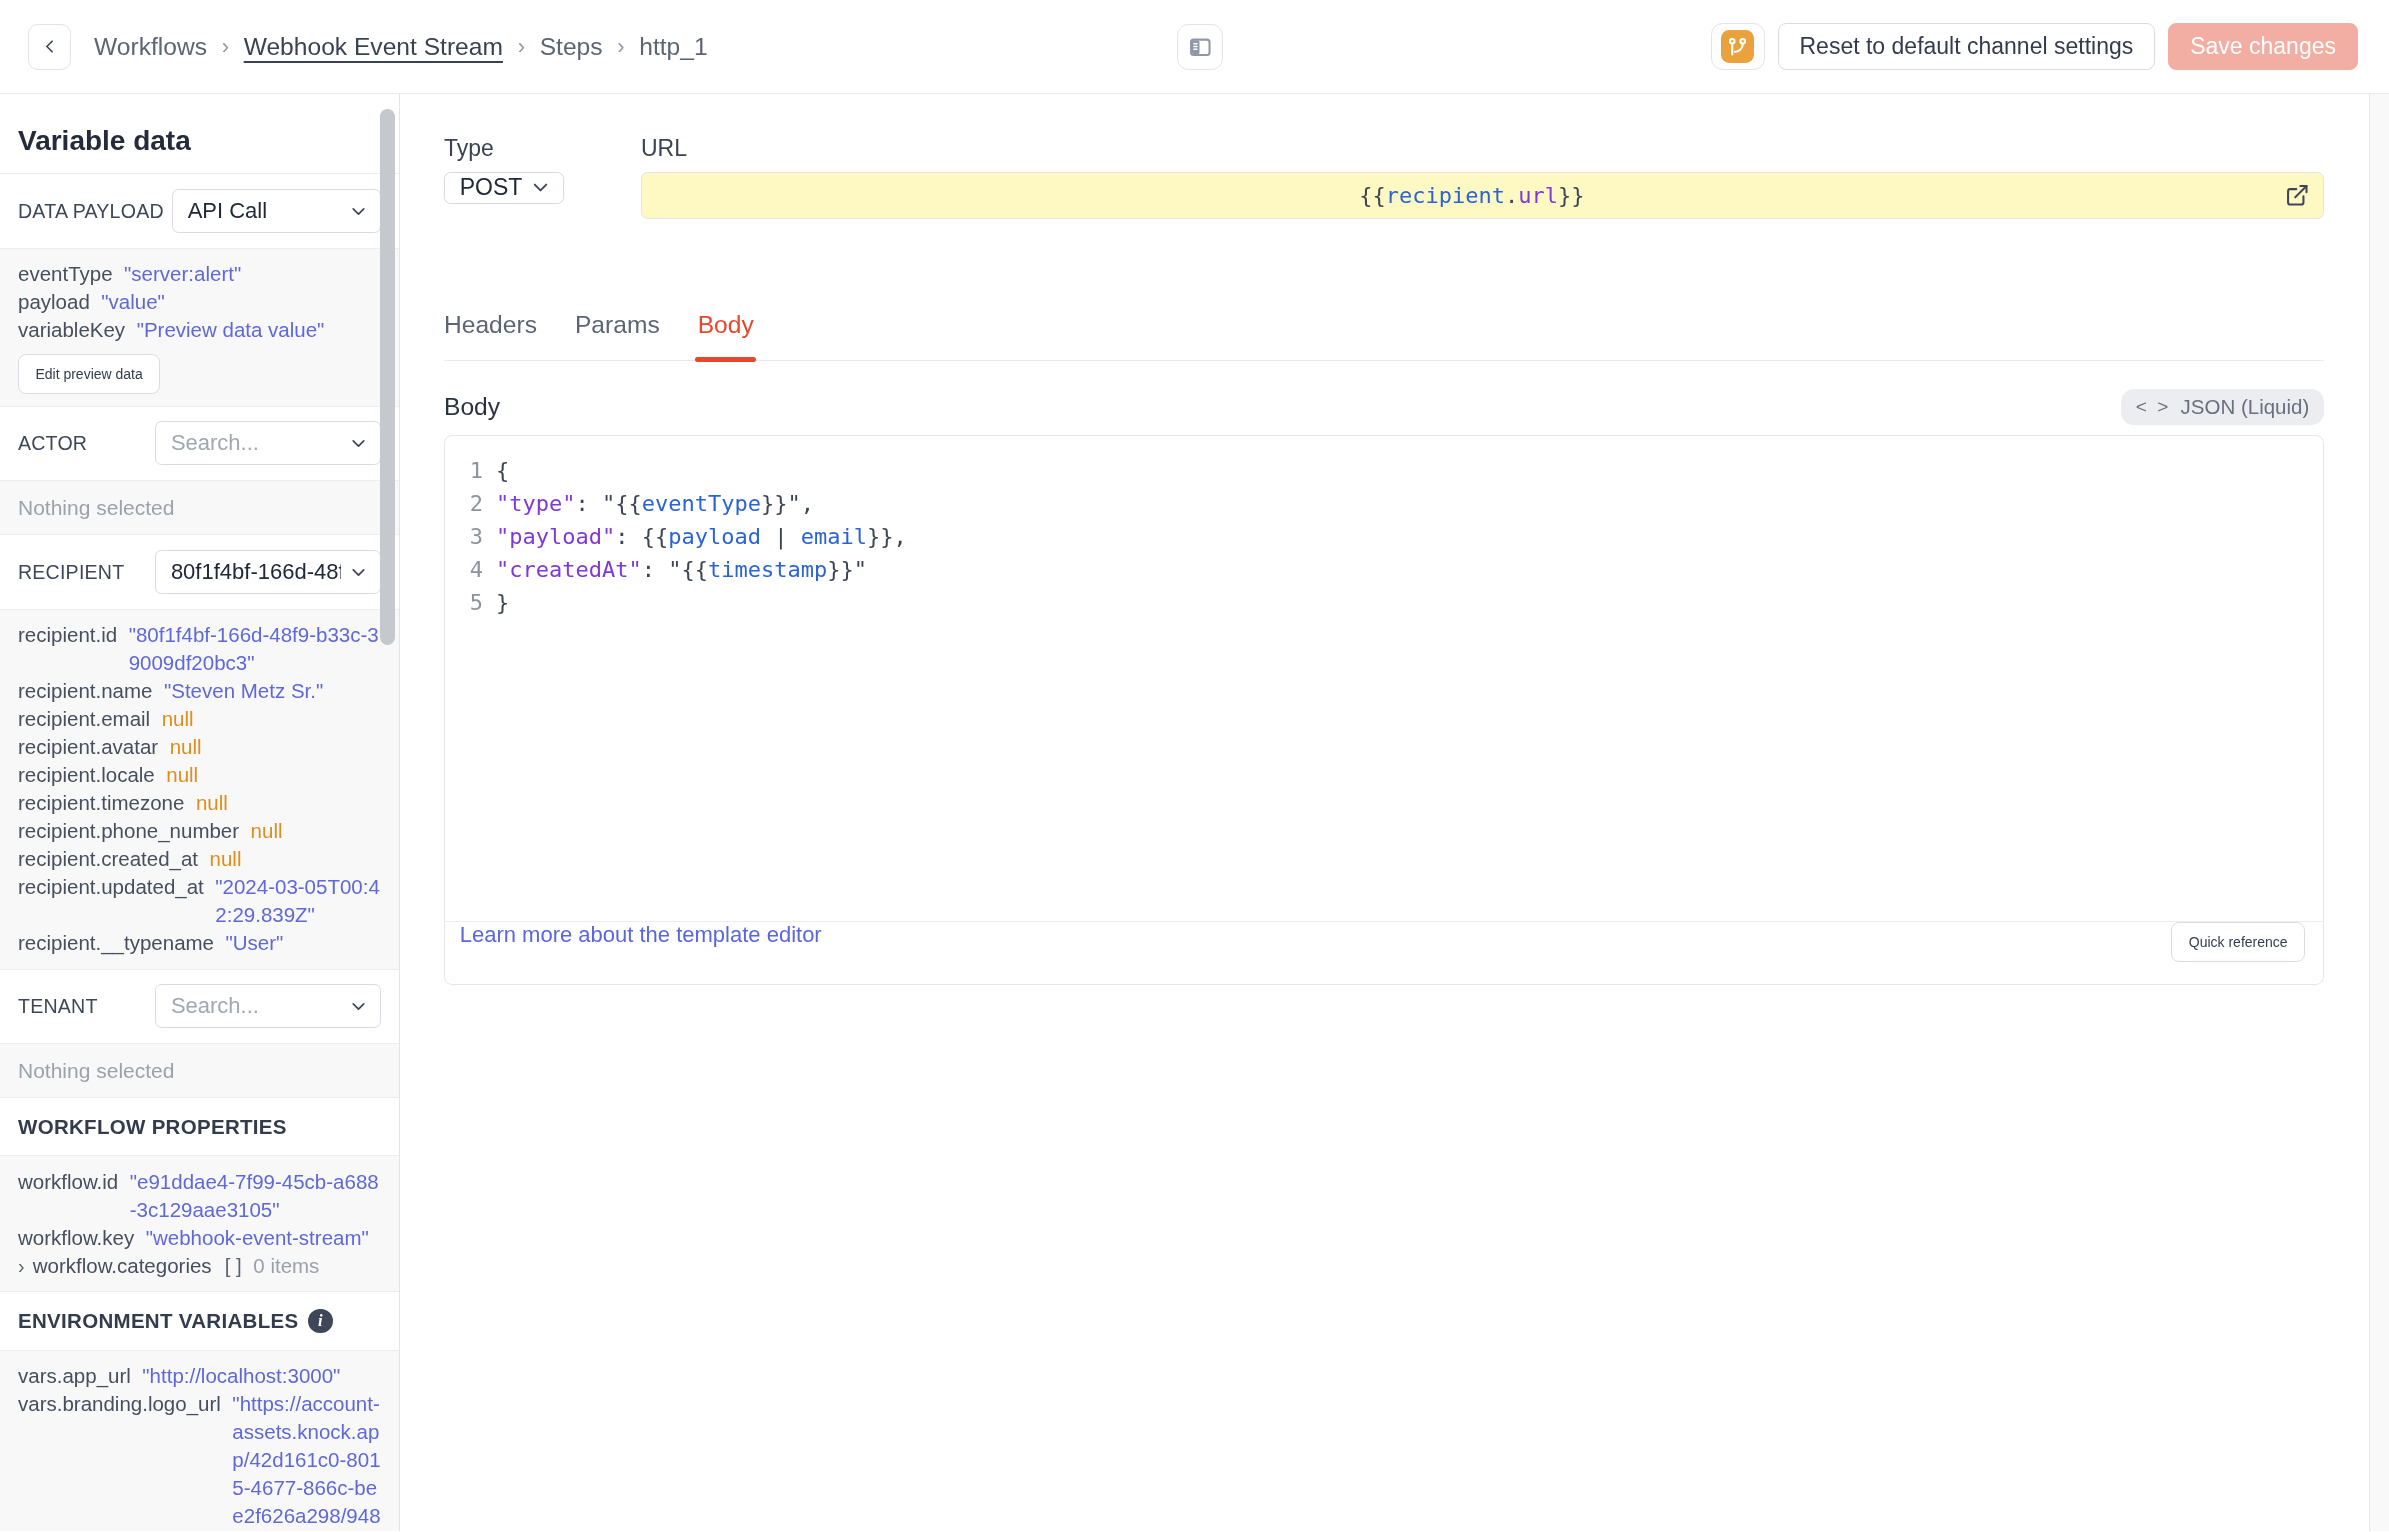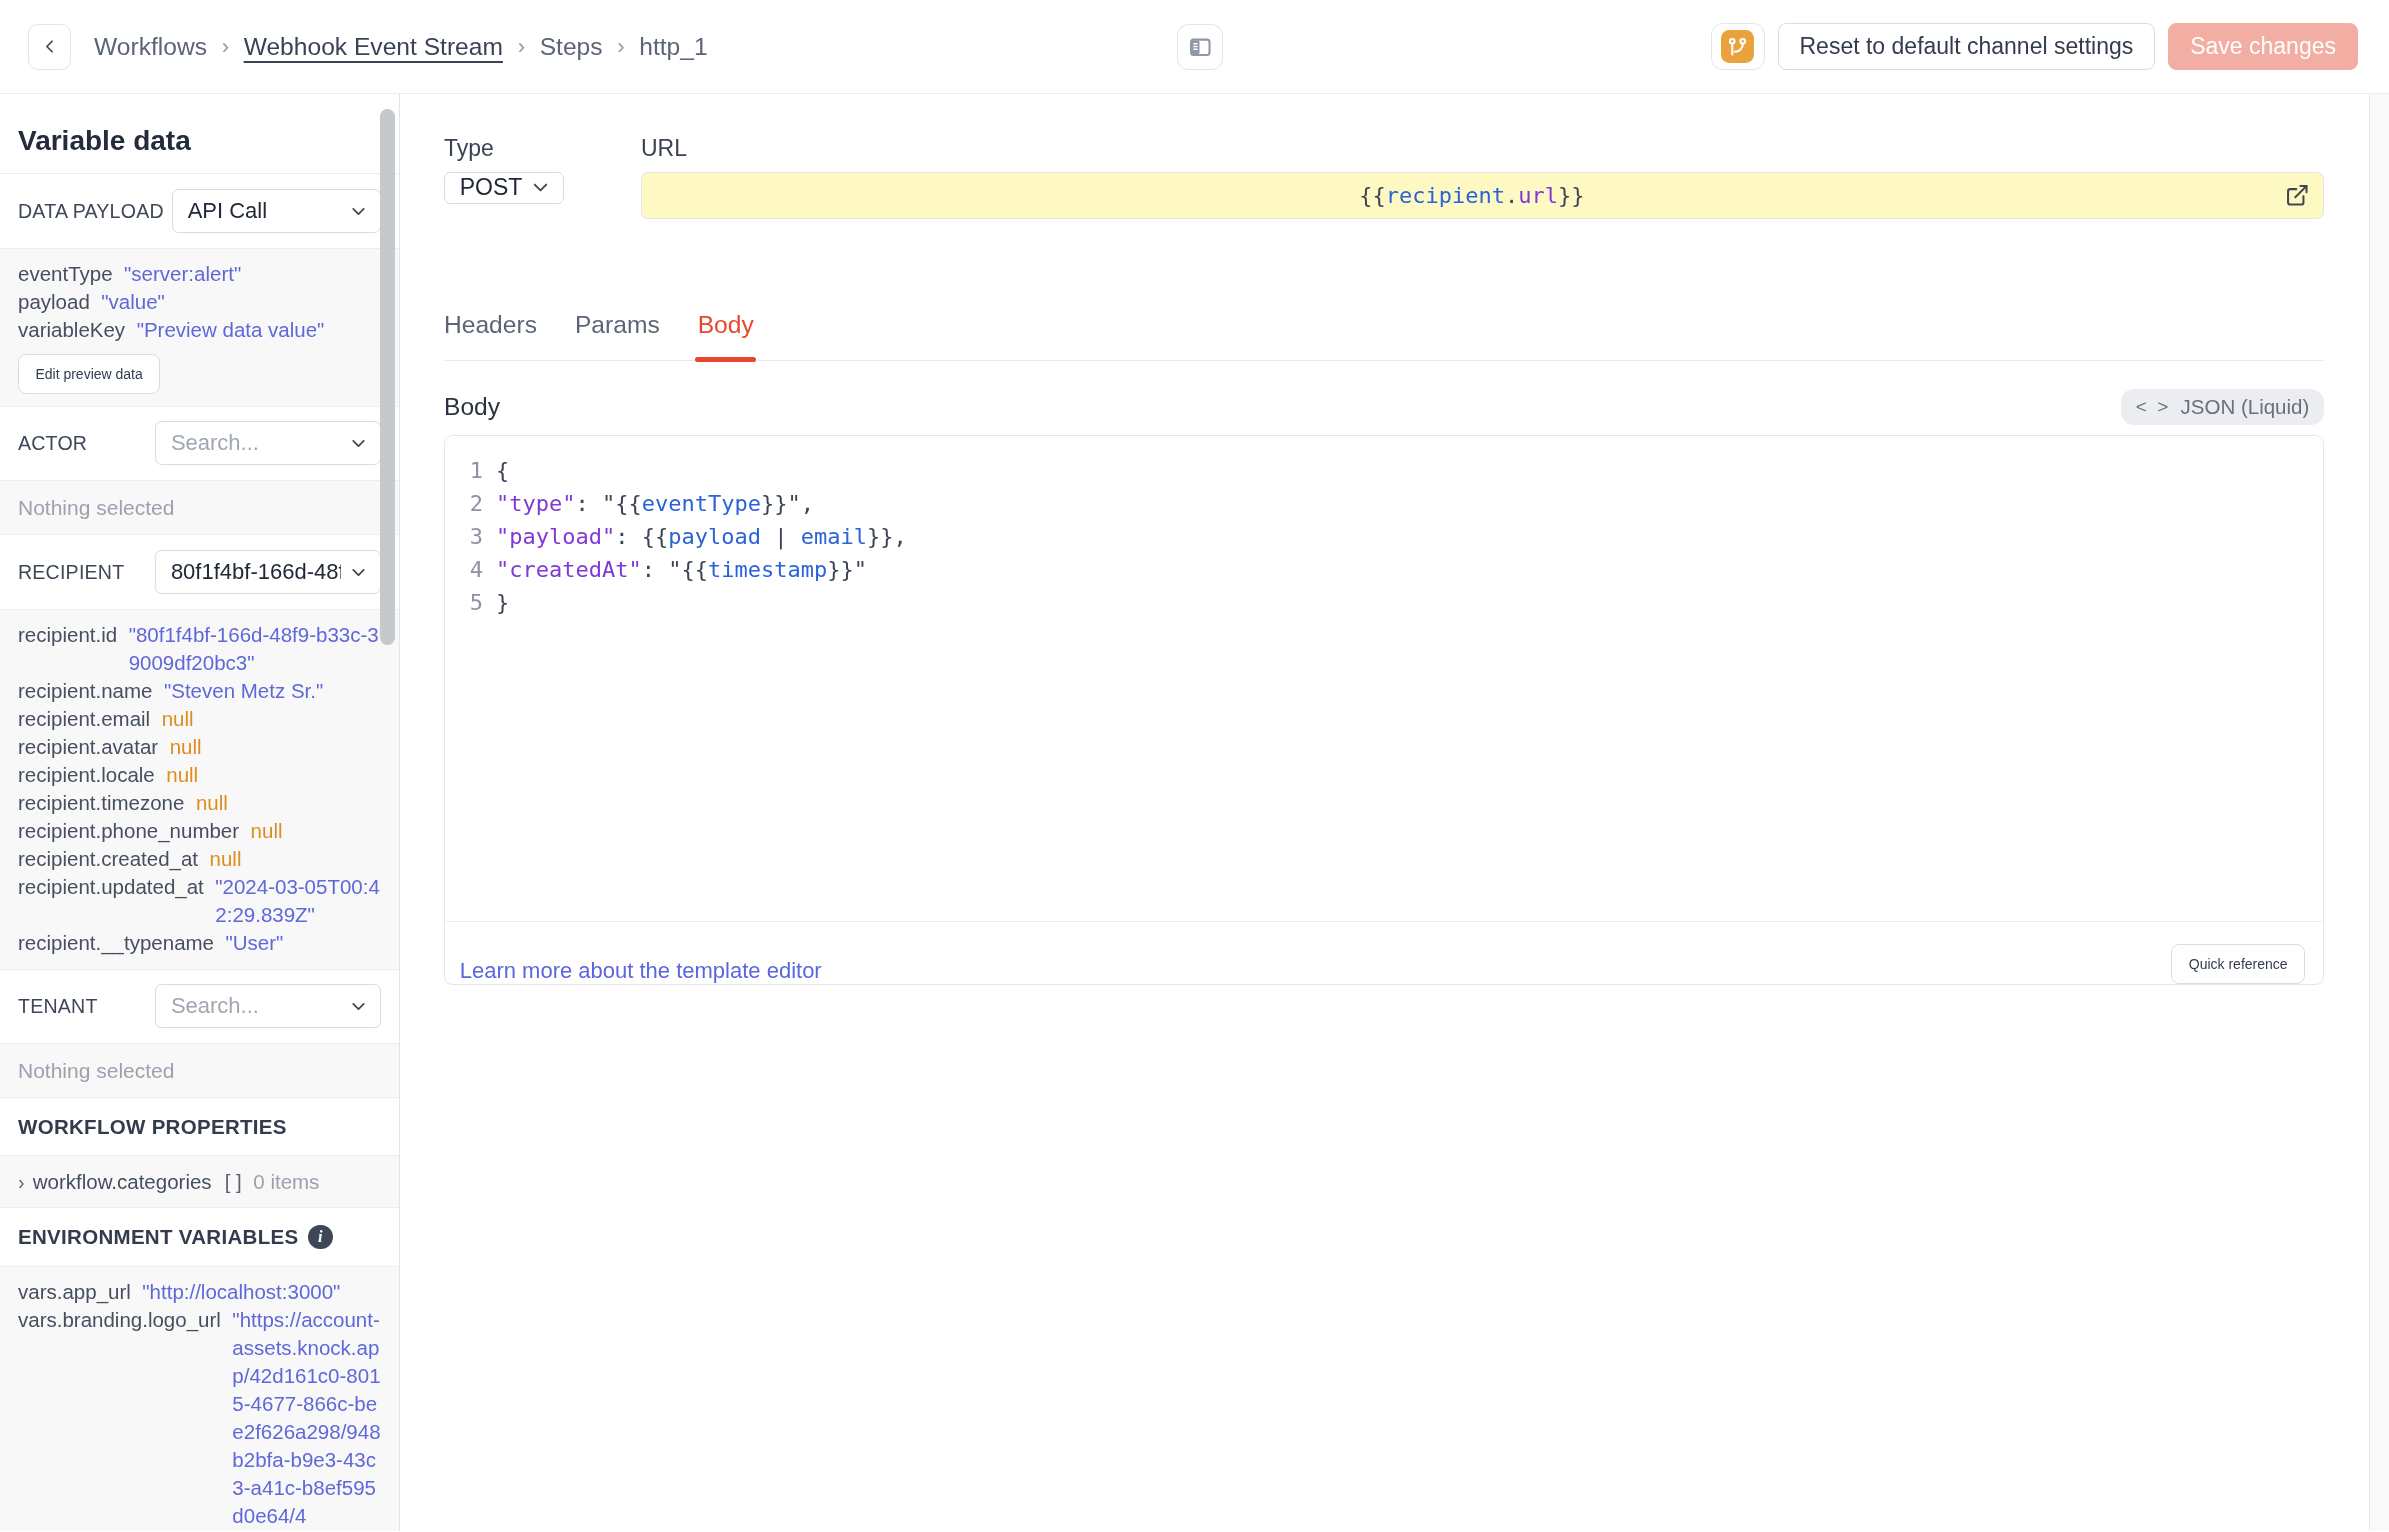--- a/index.html
+++ b/index.html
@@ -100,21 +100,21 @@
 
   .editor { margin-top:9.8px; border:0.8px solid #E5E6EA; border-radius:8.2px; height:550px;
             display:flex; flex-direction:column; overflow:hidden; background:#fff; }
   .code { flex:1; padding:18px 0; font-family:"DejaVu Sans Mono", monospace; font-size:22px;
           line-height:33px; overflow:hidden; }
   .code-line { display:flex; }
   .ln { width:51px; flex:none; text-align:right; padding-right:13px; color:#8D939E;
         user-select:none; display:inline-block; }
   .lc { white-space:pre; min-width:0; }
   .editor-footer { border-top:0.8px solid #ECEDF0; height:63px; flex:none; display:flex;
-                   align-items:flex-end; justify-content:space-between; padding:0 18px 0 14.7px; }
+                   align-items:flex-start; justify-content:space-between; padding:0 18px 0 14.7px; }
   .link { color:#5A66DE; font-size:22px; text-decoration:none; cursor:pointer; }
 
   svg.stroke-ic { stroke:#3F4756; fill:none; stroke-width:2; stroke-linecap:round; stroke-linejoin:round; }
   svg.stroke-gray { stroke:#8F97A6; fill:none; stroke-width:2; stroke-linecap:round; stroke-linejoin:round; }
   svg.stroke-white { stroke:#fff; fill:none; stroke-width:2.4; stroke-linecap:round; stroke-linejoin:round; }
 </style>
 </head>
 <body>
 
 <div class="app">
@@ -269,20 +269,30 @@
               <path d="m6 9 6 6 6-6"></path>
             </svg>
         </button>
       </div>
       <div class="sb-gray empty">
         <span class="empty-text">Nothing selected</span>
       </div>
 
       <div class="sb-heading">WORKFLOW PROPERTIES</div>
       <div class="sb-gray">
+        <div>
+            <div class="kv">
+              <span class="kv-k">workflow.id</span>
+              <span class="kv-v v-str">"e91ddae4-7f99-45cb-a688-3c129aae3105"</span>
+            </div>
+            <div class="kv">
+              <span class="kv-k">workflow.key</span>
+              <span class="kv-v v-str">"webhook-event-stream"</span>
+            </div>
+          </div>
         <div class="kv cat-row">
           <span class="cat-chev">›</span>
           <span class="kv-k">workflow.categories</span>
           <span class="cat-bracket">[ ]</span>
           <span class="cat-count">0 items</span>
         </div>
       </div>
 
       <div class="sb-heading">
         <span>ENVIRONMENT VARIABLES</span>

